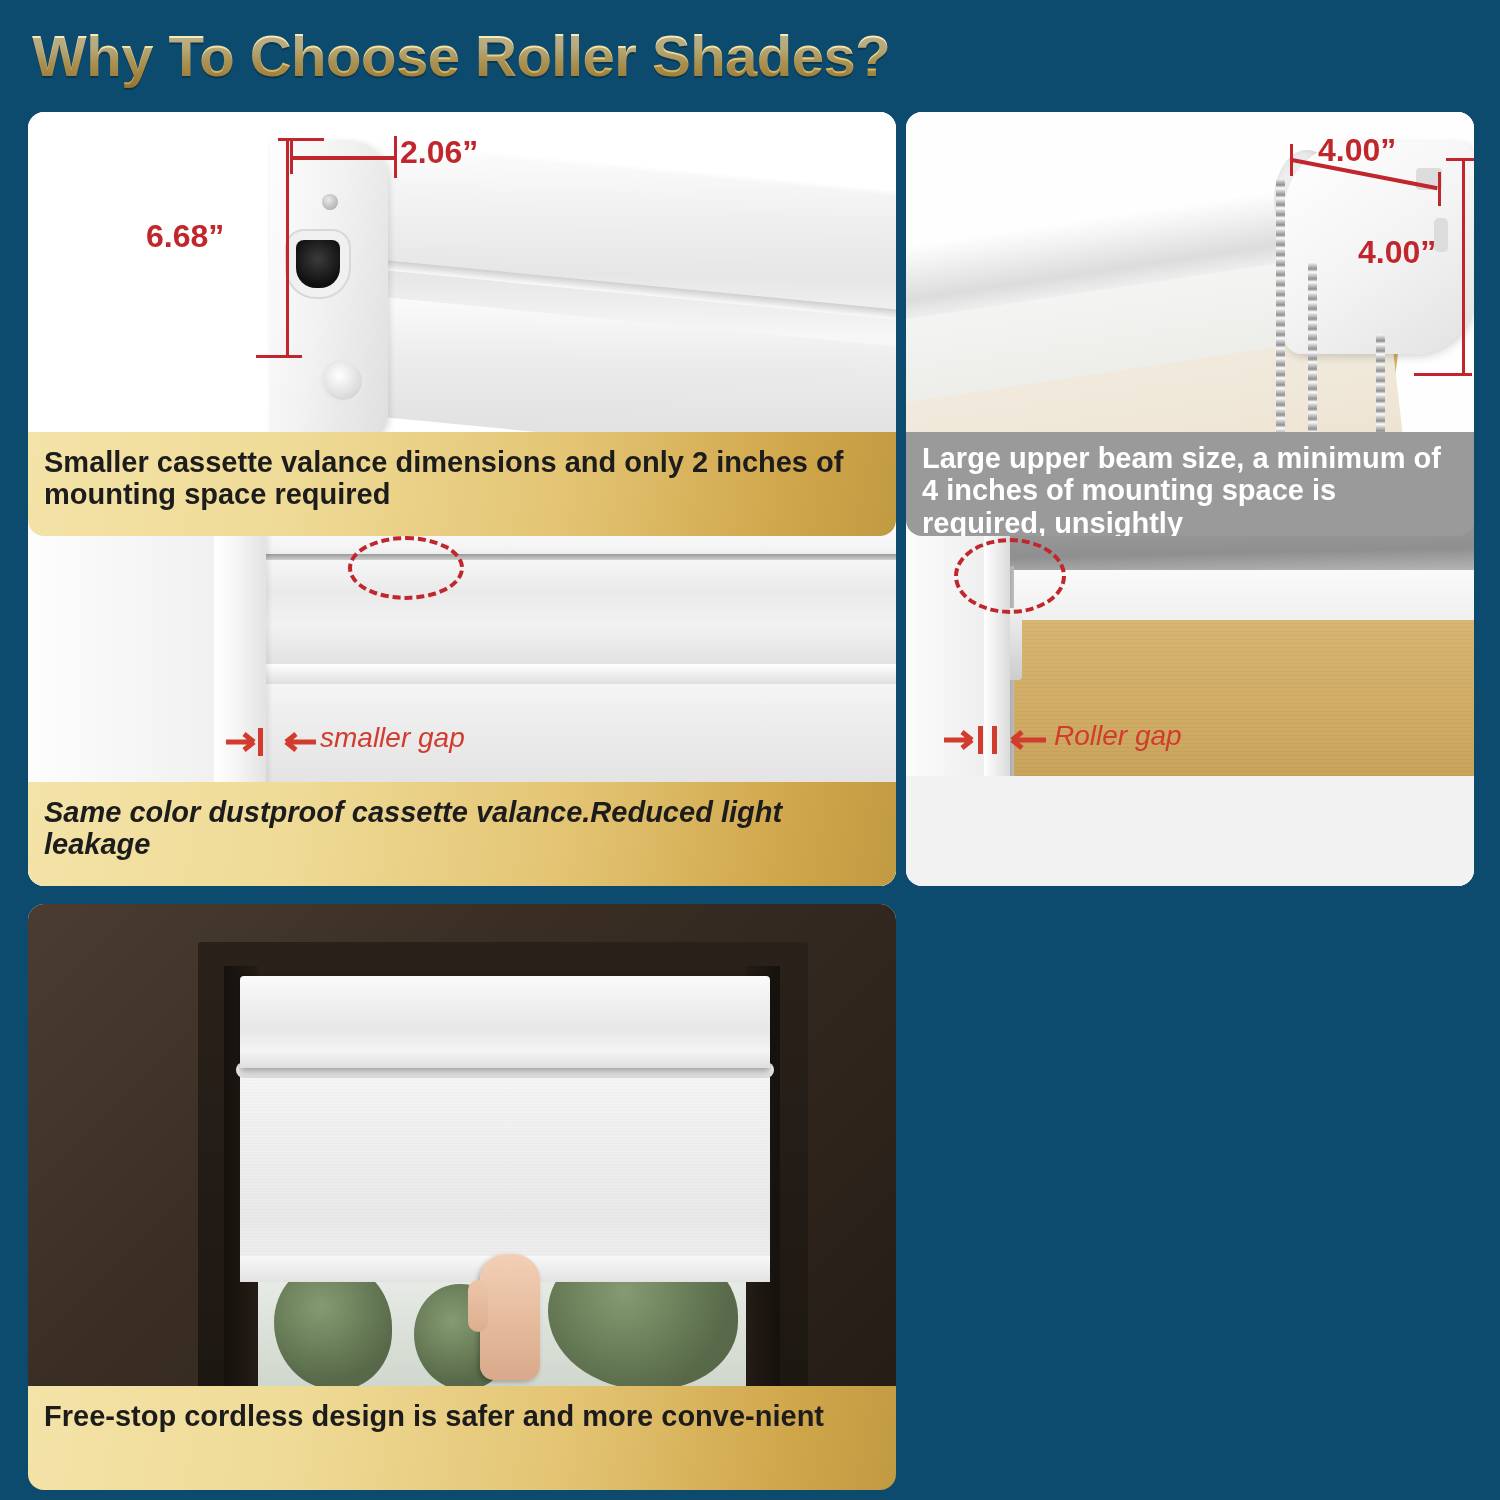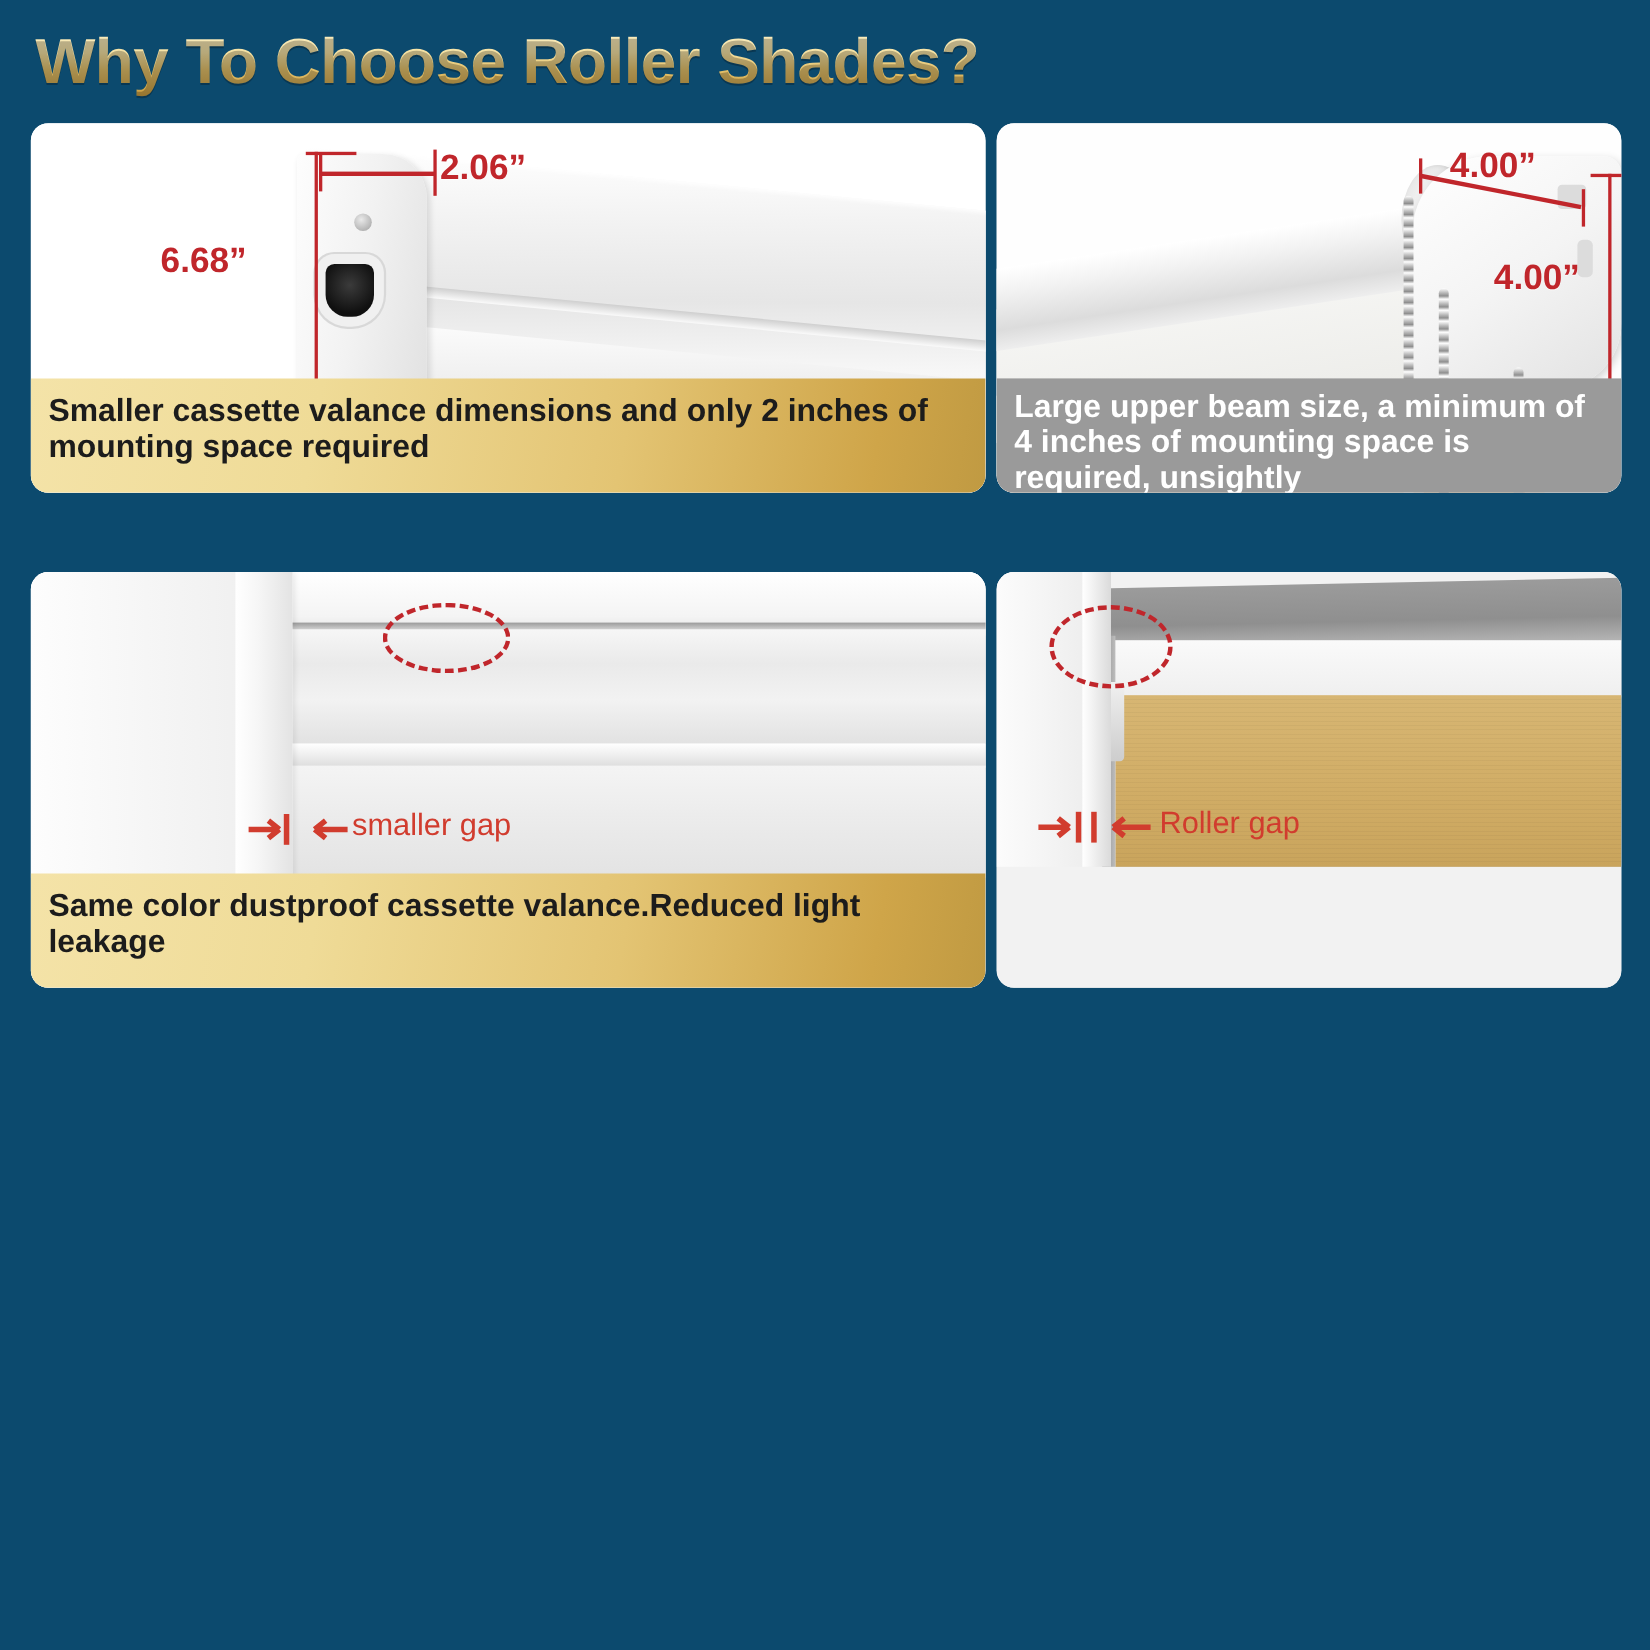--- a/index.html
+++ b/index.html
@@ -25,22 +25,22 @@
   }
 
   
   .grid { position:absolute; left:0; top:112px; width:1500px; height:1388px; }
 
   .panel {
     position:absolute; overflow:hidden;
     border-radius:16px;
     background:#ffffff;
   }
-  .panel.r1 { top:0;    height:336px; }
-  .panel.r2 { top:408px; height:378px; }
+  .panel.r1 { top:0;    height:424px; }
+  .panel.r2 { top:396px; height:378px;font-style:italic; }
   .panel.r3 { top:792px; height:586px; }
   .panel.cl { left:28px;  width:868px; }
   .panel.cr { left:906px; width:568px; }
 
   .stage { position:absolute; inset:0; }
 
   
   .caption {
     position:absolute; left:0; right:0; bottom:0;
     padding:14px 16px 16px 16px;
@@ -445,16 +445,35 @@
         <svg width="120" height="40" viewBox="0 0 120 40" style="position:absolute; left:36px; top:212px; z-index:31;">
           <path d="M2,20 L30,20 M30,20 L20,12 M30,20 L20,28" stroke="#d13c2e" stroke-width="5" fill="none"></path>
           <rect x="36" y="6" width="5" height="28" fill="#d13c2e"></rect>
           <rect x="50" y="6" width="5" height="28" fill="#d13c2e"></rect>
           <path d="M104,20 L70,20 M70,20 L80,12 M70,20 L80,28" stroke="#d13c2e" stroke-width="5" fill="none"></path>
         </svg>
         <div class="note" style="left:148px; top:212px;">Roller gap</div>
       </div>
     </div>
 
+    <div class="panel r3 cl">
+      <div class="stage">
+        <div class="p5-bg"></div>
+        <div class="p5-recess"></div>
+        <div class="p5-sky"></div>
+        <div class="p5-tree" style="left:246px; top:358px; width:118px; height:128px;"></div>
+        <div class="p5-tree" style="left:386px; top:380px; width:96px;  height:106px;"></div>
+        <div class="p5-tree" style="left:520px; top:336px; width:190px; height:150px;"></div>
+        <div class="p5-jambL"></div>
+        <div class="p5-jambR"></div>
+        <div class="p5-shade"></div>
+        <div class="p5-bottombar"></div>
+        <div class="p5-lip"></div>
+        <div class="p5-valance"></div>
+        <div class="p5-thumb"></div>
+        <div class="p5-hand"></div>
+      </div>
+      <div class="caption good r3good">Free-stop cordless design is safer and more conve-nient</div>
+    </div>
 
 
   </div>
 </div>
 
 </body></html>

